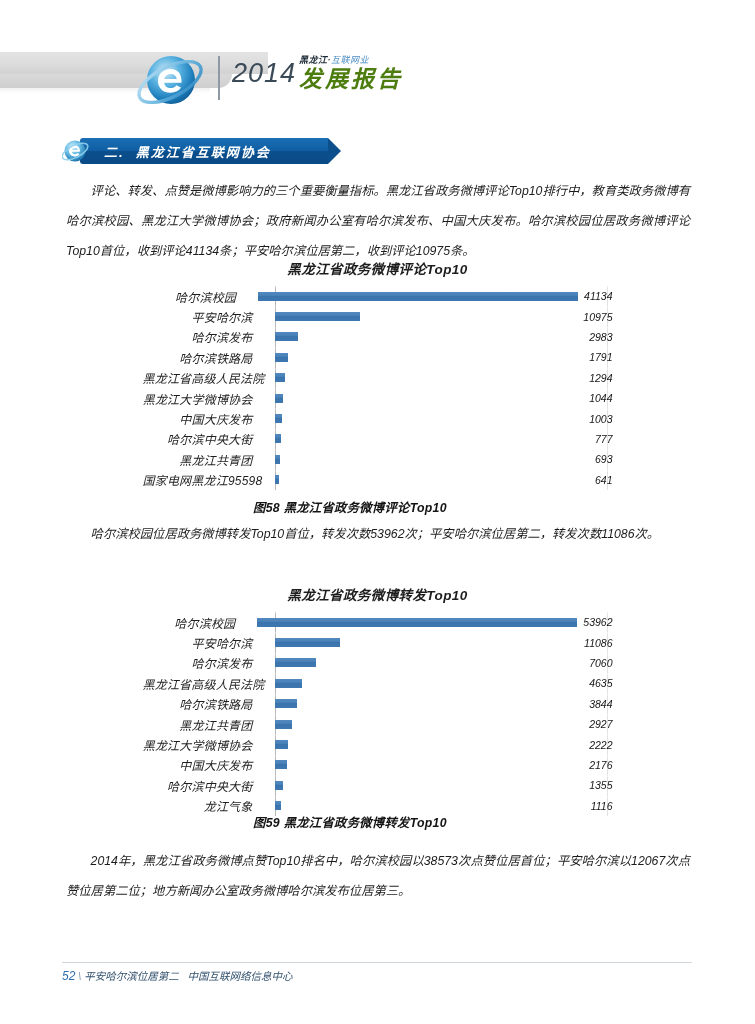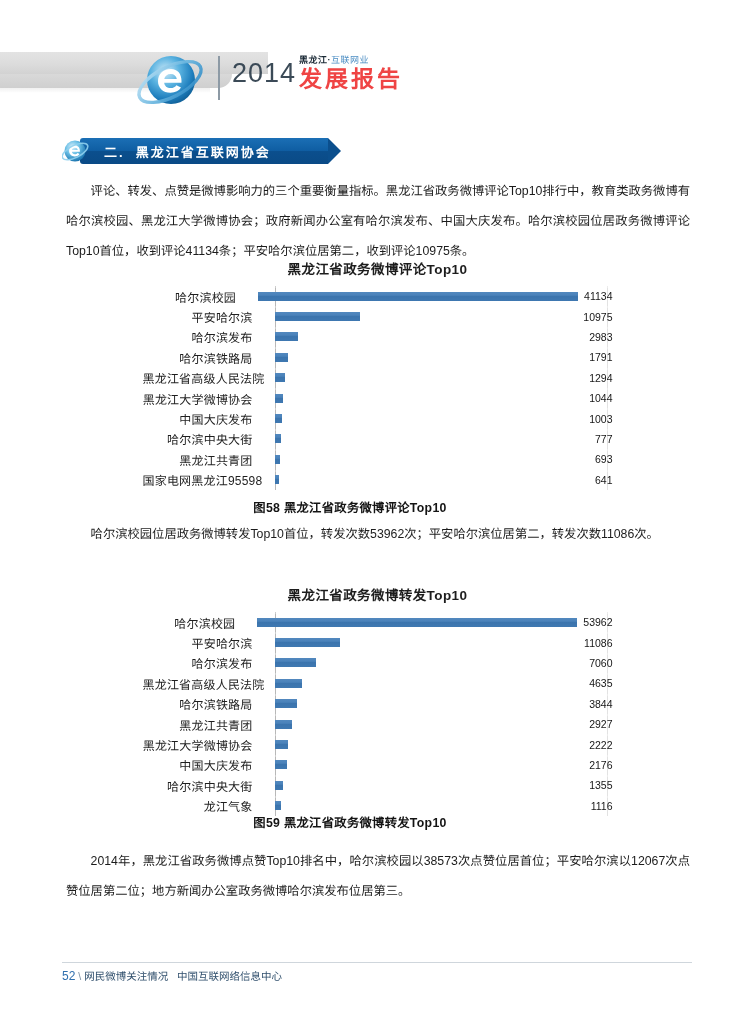--- a/index.html
+++ b/index.html
@@ -5,20 +5,21 @@
 <style>
   html,body{margin:0;padding:0;background:#6e6e6e;}
   body{font-family:"Liberation Sans","DejaVu Sans",sans-serif;}
 
   .page{
     position:relative;
     width:755px;height:1024px;
     margin:0 auto;
     background:#ffffff;
     overflow:hidden;
+    font-style:italic;
   }
 
   
   .header{
     position:absolute;left:0;top:0;width:755px;height:128px;
   }
   .hdr-grey-bar{
     position:absolute;left:0;top:52px;width:268px;height:22px;
     background:linear-gradient(to bottom,#e3e3e3 0%,#dcdcdc 55%,#d2d2d2 100%);
   }
@@ -47,21 +48,21 @@
   .hdr-right{
     position:absolute;left:299px;top:55px;width:160px;
   }
   .hdr-sub{
     font-size:9px;color:#2d3b47;letter-spacing:.5px;line-height:11px;
     white-space:nowrap;
   }
   .hdr-sub .sub-b{color:#1b2a36;font-weight:bold;}
   .hdr-sub .sub-l{color:#4e8fc4;}
   .hdr-main{
-    font-size:23px;font-weight:bold;color:#ef4444;letter-spacing:3px;
+    font-size:23px;font-weight:bold;color:#4d7c0f;letter-spacing:3px;
     line-height:26px;white-space:nowrap;
   }
 
   
   .section-banner{
     position:absolute;left:62px;top:138px;height:26px;
   }
   .banner-badge{
     position:absolute;left:0;top:0;width:28px;height:26px;
   }
@@ -407,16 +408,16 @@
           </div>
         </div>
     </div>
   </div>
   <div class="fig-caption" style="top:813px;">图59  黑龙江省政务微博转发Top10</div>
 
   <div class="para indent" style="top:846px;">2014年，黑龙江省政务微博点赞Top10排名中，哈尔滨校园以38573次点赞位居首位；平安哈尔滨以12067次点赞位居第二位；地方新闻办公室政务微博哈尔滨发布位居第三。</div>
 
   <div class="footer-rule"></div>
   <div class="footer">
-    <span class="pg">52</span><span class="sep">\</span><span>网民微博关注情况</span>&nbsp;&nbsp;&nbsp;<span>中国互联网络信息中心</span>
+    <span class="pg">52</span><span class="sep">\</span><span>平安哈尔滨位居第二</span>&nbsp;&nbsp;&nbsp;<span>中国互联网络信息中心</span>
   </div>
 
 </div>
 
 </body></html>

